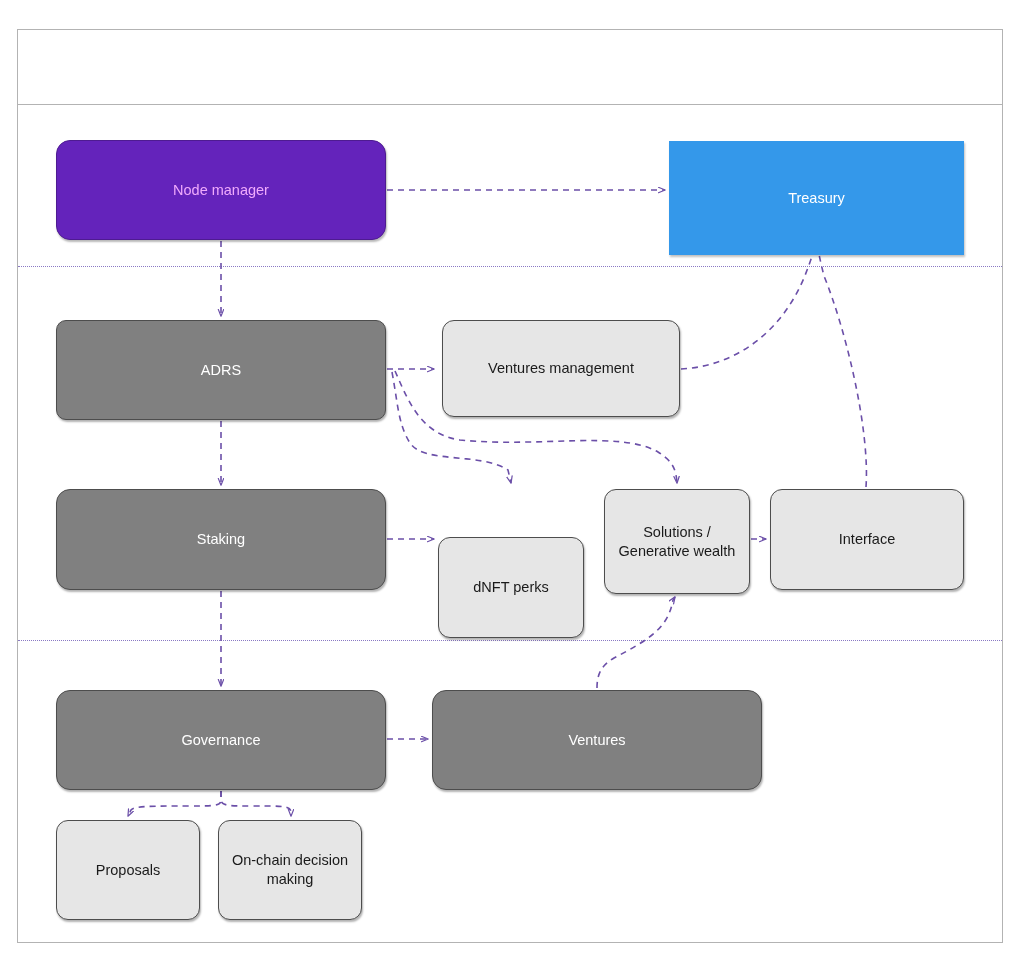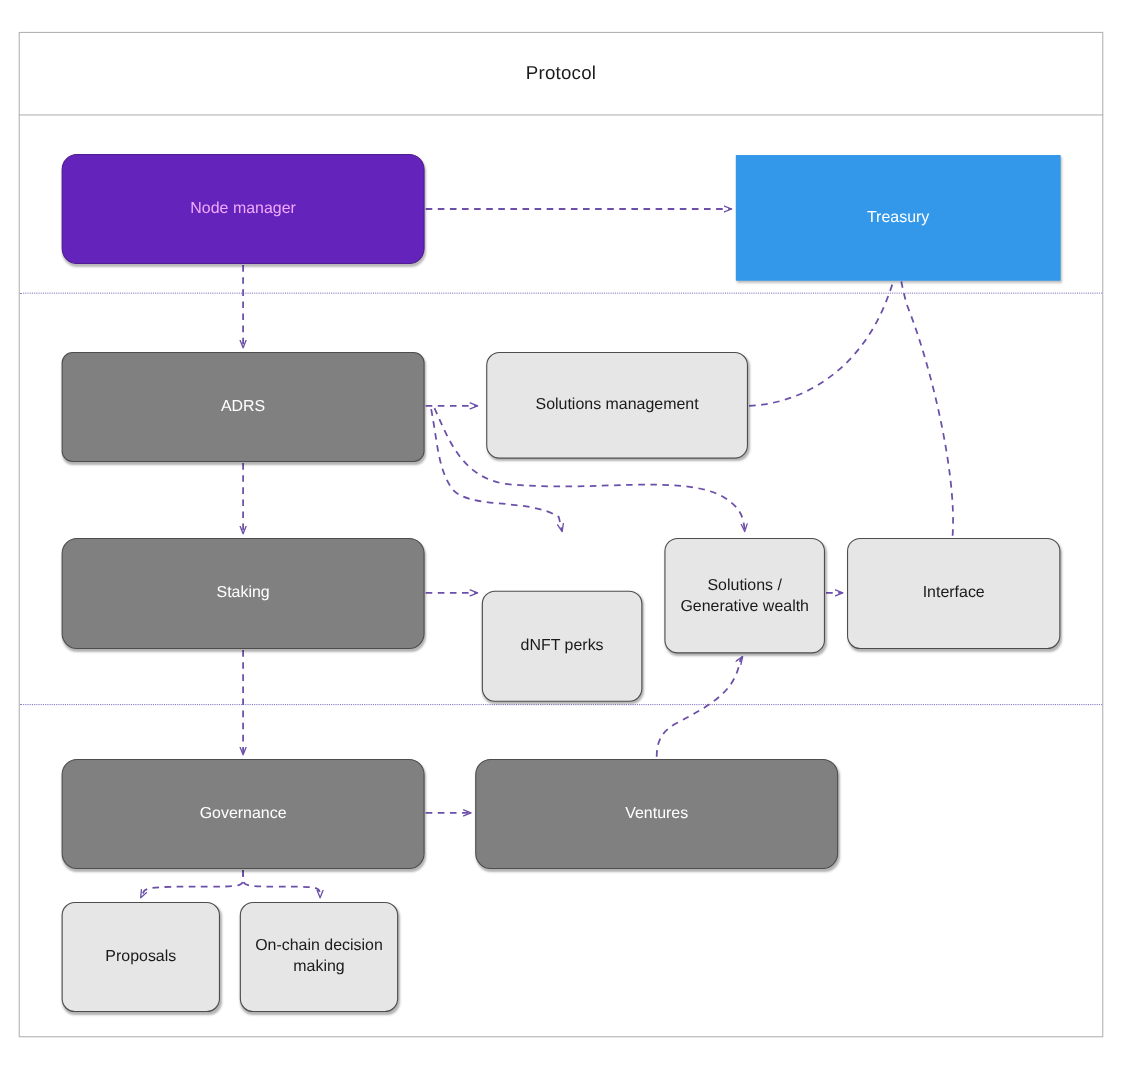--- a/index.html
+++ b/index.html
@@ -30,21 +30,20 @@
   
   #edges{position:absolute;left:0;top:0;width:1026px;height:974px;pointer-events:none;}
 </style>
 </head>
 <body>
 
 <div id="canvas">
 
   <div class="frame"></div>
   <div class="frame-header"></div>
-  <div class="frame-title">Protocol</div>
 
   <div class="divider" id="div0" style="top: 266px;"></div>
   <div class="divider" id="div1" style="top: 640px;"></div>
 
   <svg id="edges" viewBox="0 0 1026 974">
     <defs>
       <marker id="ah" markerWidth="9" markerHeight="9" refX="7.2" refY="3.2" orient="auto" markerUnits="userSpaceOnUse">
         <path d="M0.6,0.5 L7.4,3.2 L0.6,5.9" fill="none" stroke="#6b4fa8" stroke-width="1.2" stroke-linecap="round" stroke-linejoin="round"></path>
       </marker>
     </defs>
@@ -73,21 +72,21 @@
 
   <div class="node n-blue" id="n1" style="left: 669px; top: 141px; width: 295px; height: 114px; justify-content: center;">
     <span class="lbl">Treasury</span>
     </div>
 
   <div class="node n-gray" id="n2" style="left: 56px; top: 320px; width: 330px; height: 100px; border-radius: 10px;">
     <span class="lbl">ADRS</span>
     </div>
 
   <div class="node n-light" id="n3" style="left: 442px; top: 320px; width: 238px; height: 97px;">
-    <span class="lbl">Solutions management</span>
+    <span class="lbl">Ventures management</span>
     </div>
 
   <div class="node n-gray" id="n4" style="left: 56px; top: 489px; width: 330px; height: 101px;">
     <span class="lbl">Staking</span>
     </div>
 
   <div class="node n-light" id="n5" style="left: 438px; top: 489px; width: 146px; height: 101px; margin-top: 48px;">
     <span class="lbl">dNFT perks</span>
     </div>
 

